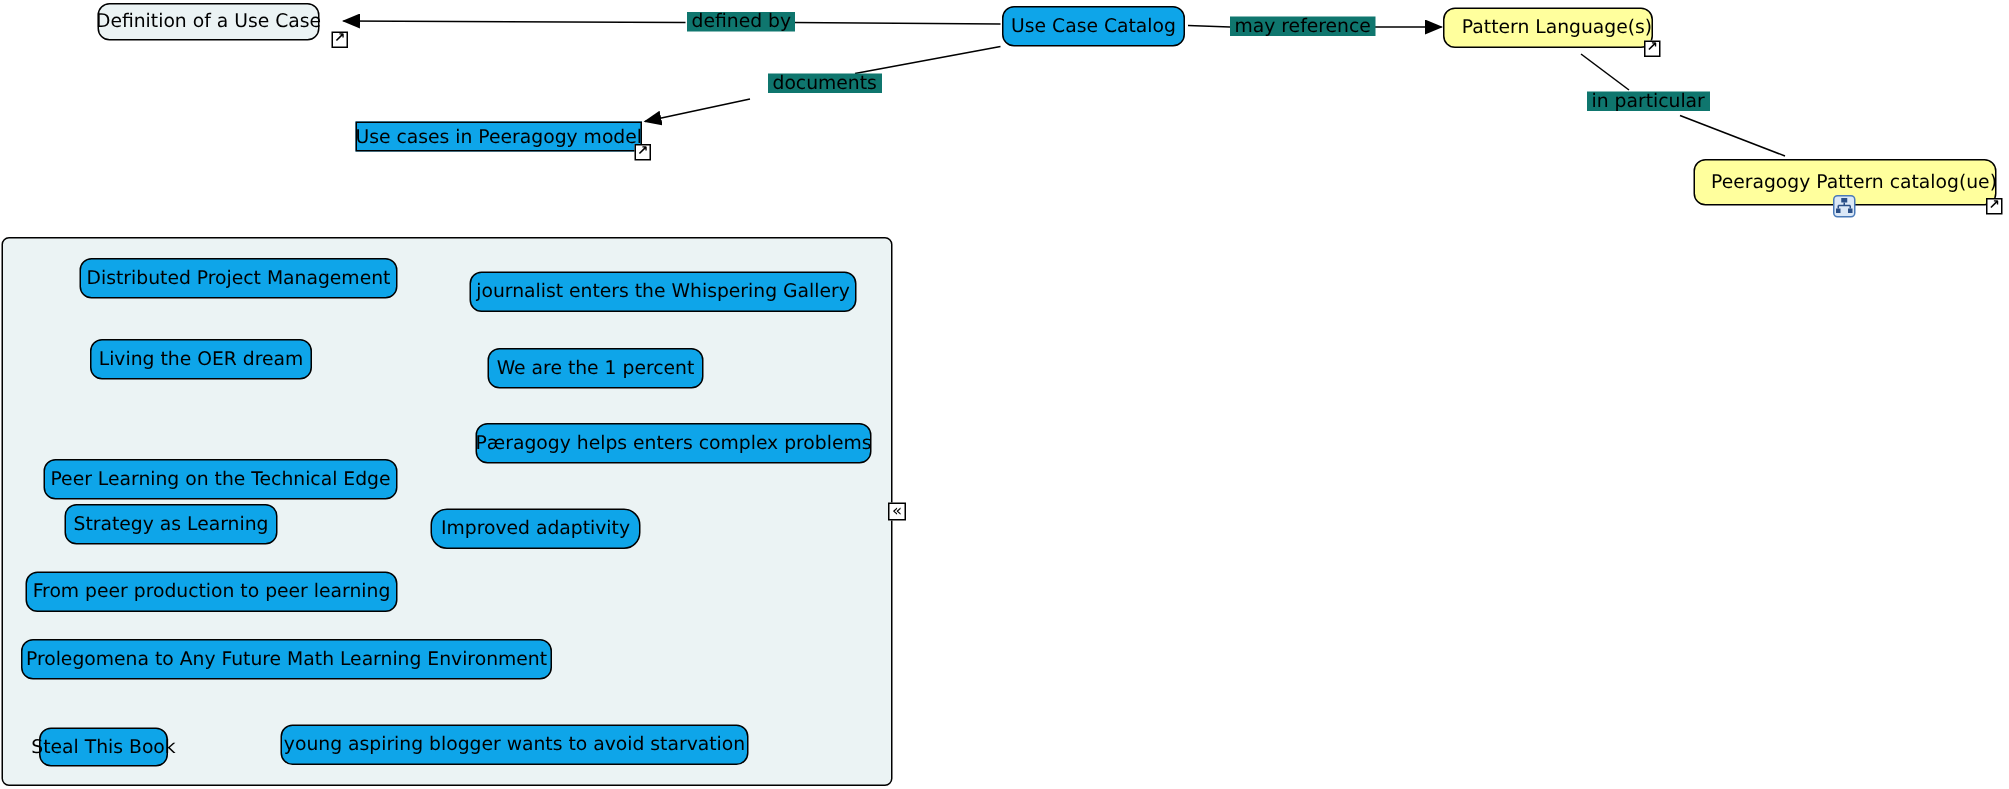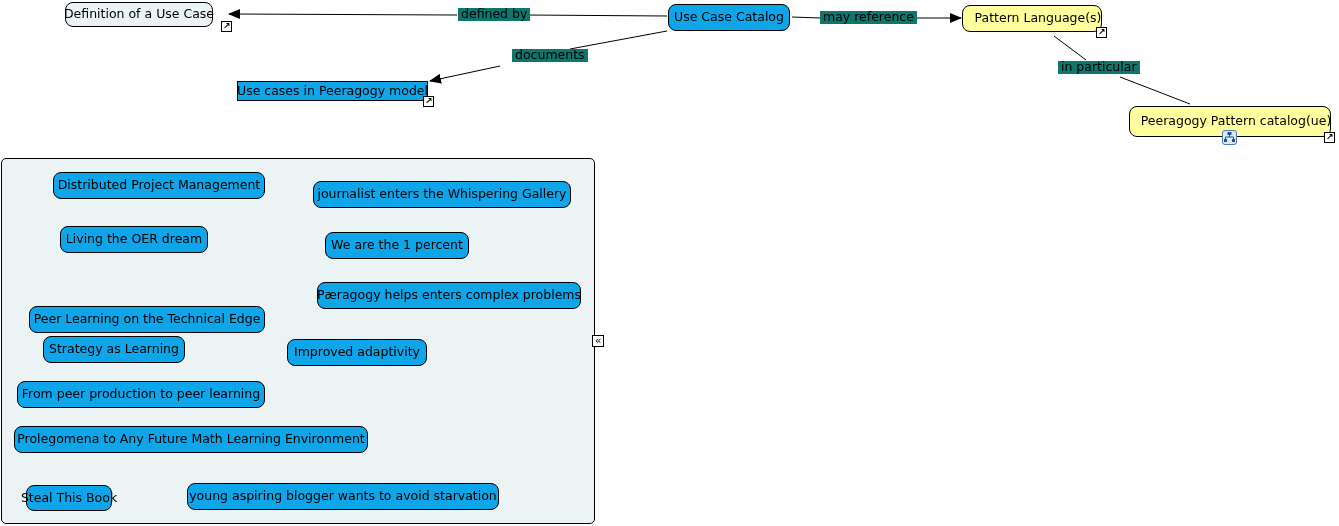--- a/index.html
+++ b/index.html
@@ -98,21 +98,21 @@
   </div>
 <div class="node purple" style="left:29px;top:280px;width:236px;height:27px;margin-top:26px;">
     <span>Peer Learning on the Technical Edge</span>
   </div>
 <div class="node purple" style="left:317px;top:282px;width:264px;height:27px;">
     <span>Pæragogy helps enters complex problems</span>
   </div>
 <div class="node purple" style="left:43px;top:336px;width:142px;height:27px;">
     <span>Strategy as Learning</span>
   </div>
-<div class="node purple" style="left:287px;top:339px;width:140px;height:27px;">
+<div class="node purple" style="left:287px;top:339px;width:140px;height:27px;border-radius:11px;">
     <span>Improved adaptivity</span>
   </div>
 <div class="node purple" style="left:17px;top:381px;width:248px;height:27px;">
     <span>From peer production to peer learning</span>
   </div>
 <div class="node purple" style="left:14px;top:426px;width:354px;height:27px;">
     <span>Prolegomena to Any Future Math Learning Environment</span>
   </div>
 <div class="node purple" style="left:26px;top:485px;width:86px;height:26px;">
     <span>Steal This Book</span>

